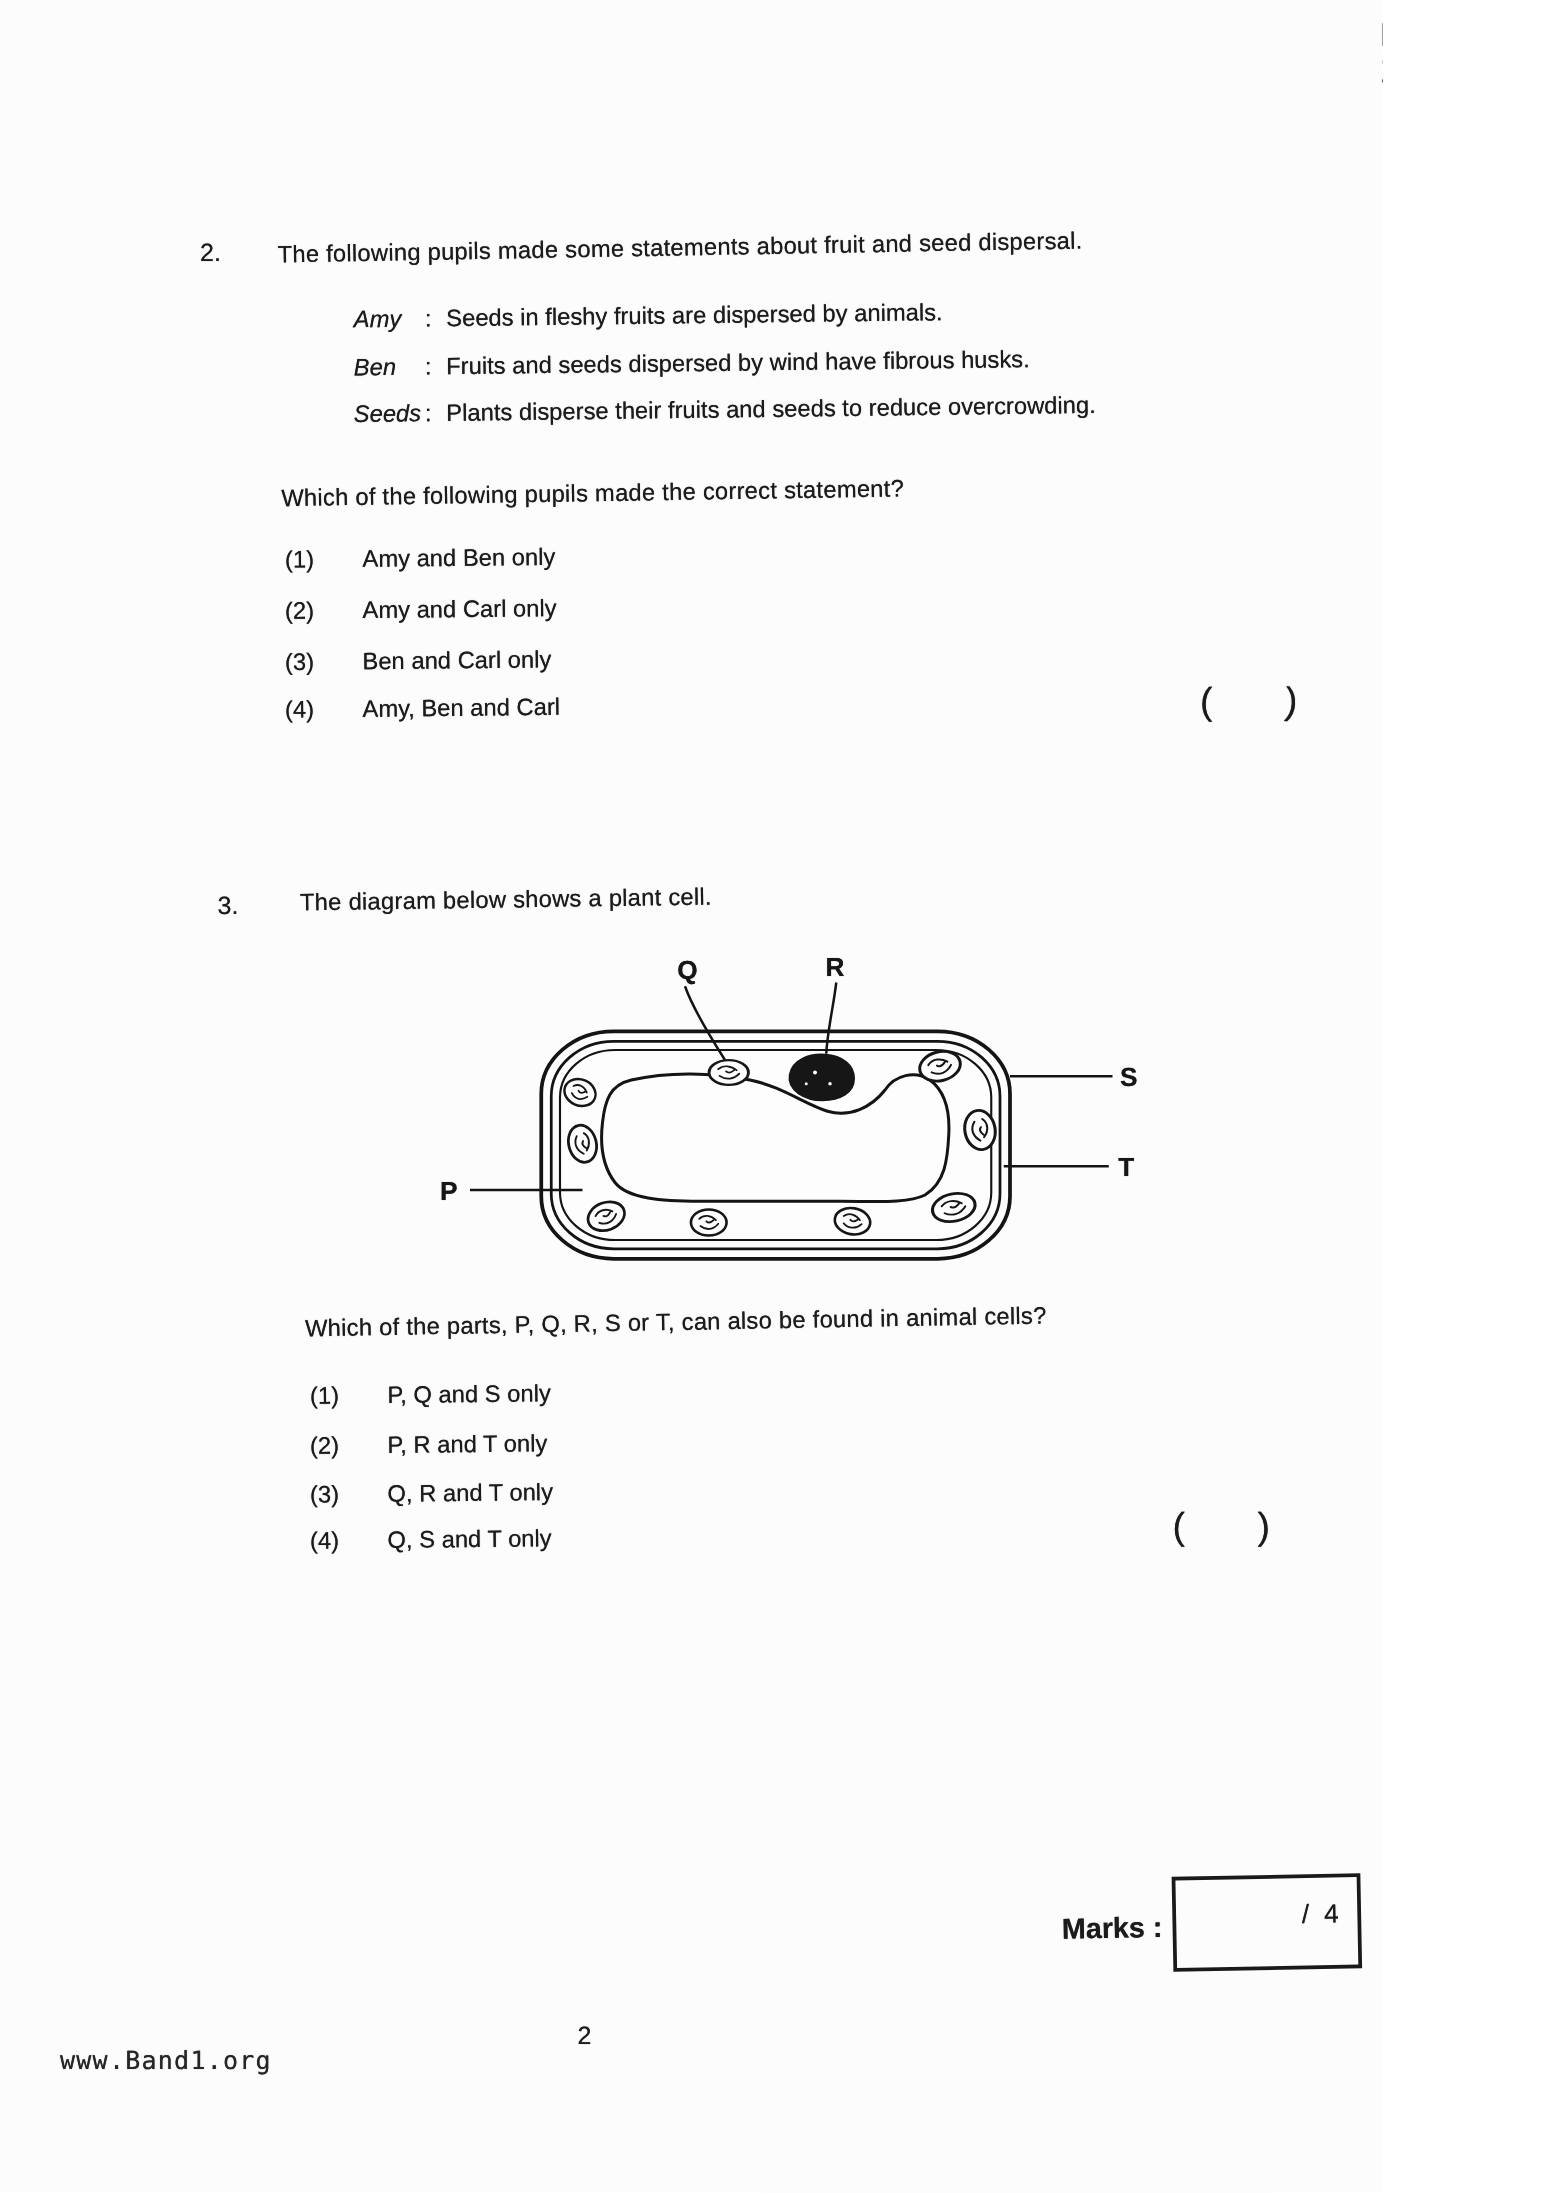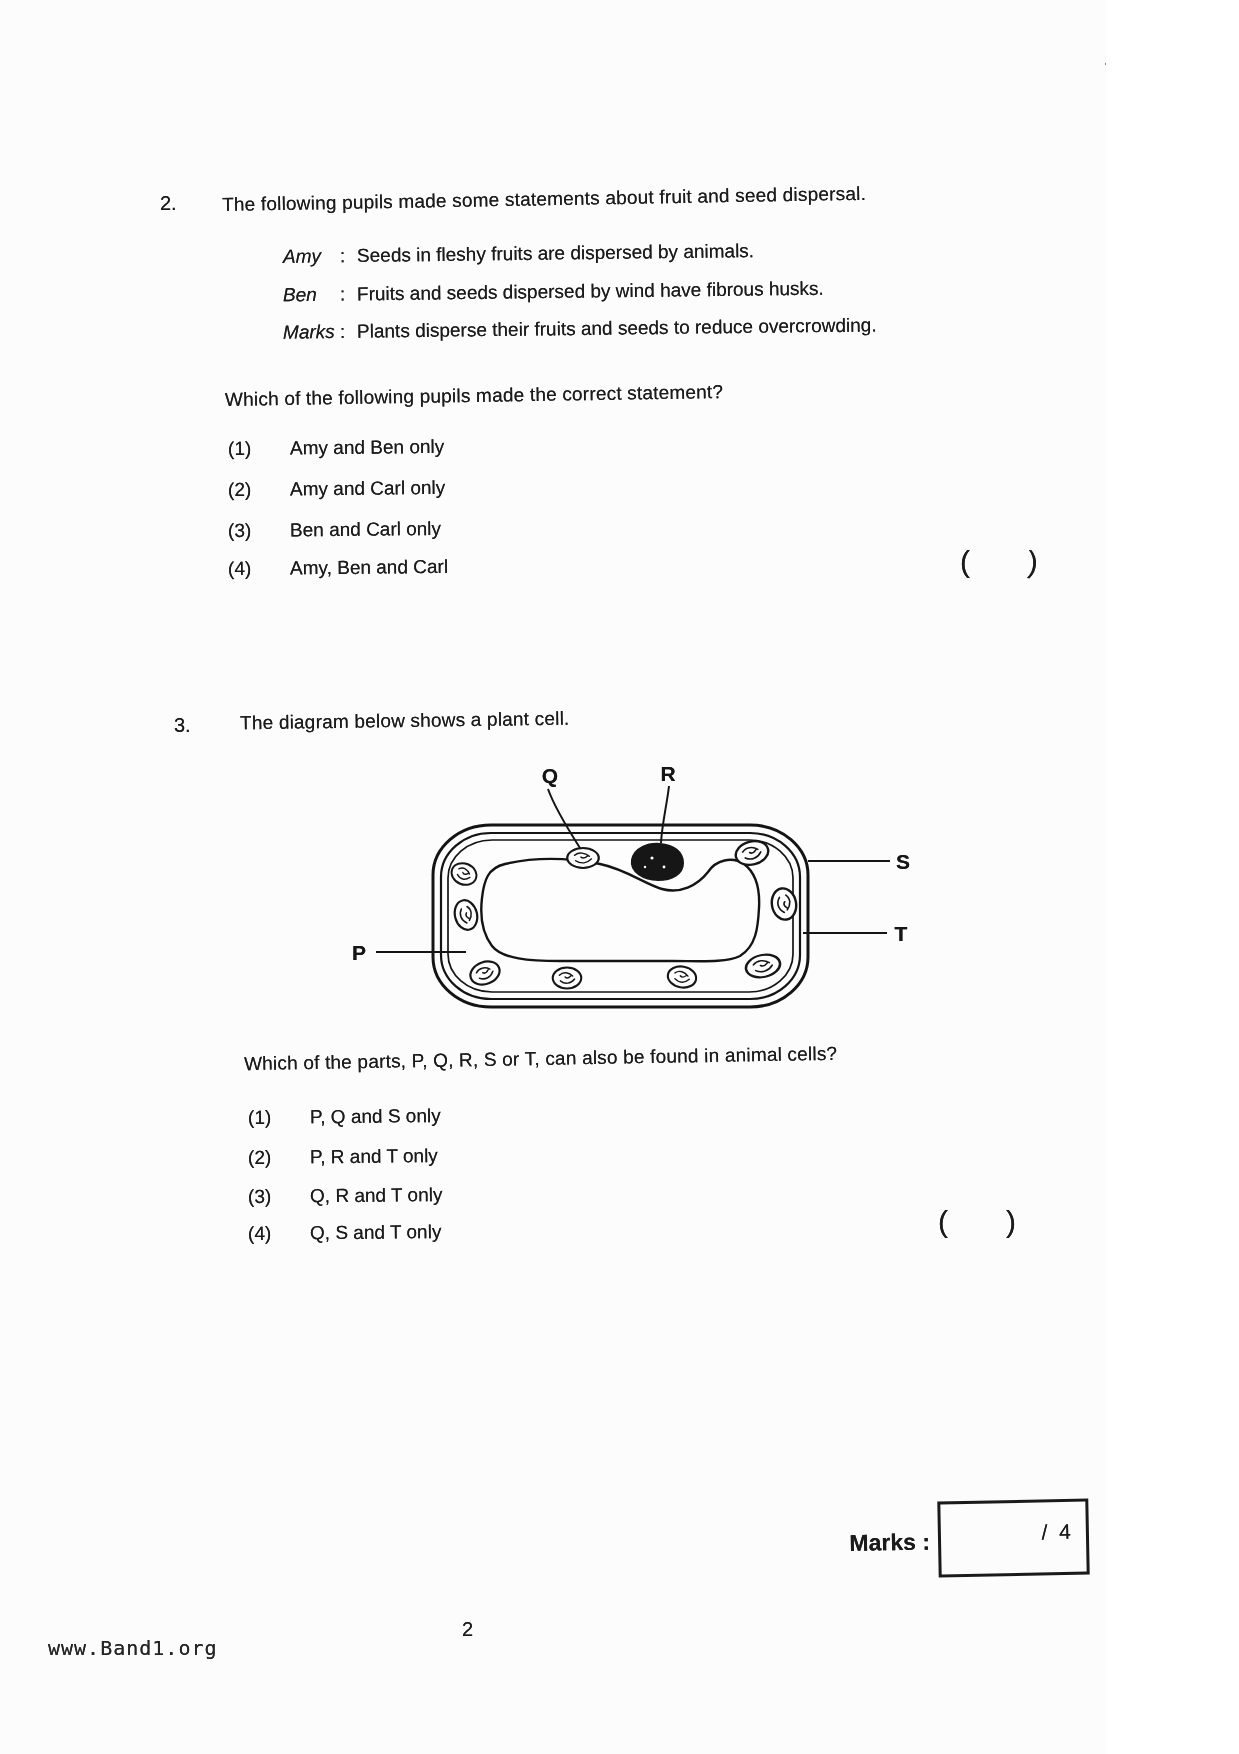--- a/index.html
+++ b/index.html
@@ -49,21 +49,21 @@
     <div class="abs qnum" style="left:160px; top:192px;">2.</div>
     <div class="abs qtext" style="left:222px; top:188px; width:690px; transform:rotate(-1deg); white-space:nowrap;">The following pupils made some statements about fruit and seed dispersal.</div>
 
     <div class="stmt" style="left:283px; top:243px;">
       <span class="stmt-name">Amy</span><span class="stmt-colon">:</span><span class="stmt-text">Seeds in fleshy fruits are dispersed by animals.</span>
     </div>
     <div class="stmt" style="left:283px; top:281px;">
       <span class="stmt-name">Ben</span><span class="stmt-colon">:</span><span class="stmt-text">Fruits and seeds dispersed by wind have fibrous husks.</span>
     </div>
     <div class="stmt" style="left:283px; top:318px;">
-      <span class="stmt-name">Marks</span><span class="stmt-colon">:</span><span class="stmt-text">Plants disperse their fruits and seeds to reduce overcrowding.</span>
+      <span class="stmt-name">Seeds</span><span class="stmt-colon">:</span><span class="stmt-text">Plants disperse their fruits and seeds to reduce overcrowding.</span>
     </div>
 
     <div class="stem" style="left:225px; top:385px; transform:rotate(-0.9deg);">Which of the following pupils made the correct statement?</div>
 
     <div class="opt" style="left:228px; top:437px;">
       <span class="opt-num">(1)</span><span class="opt-text">Amy and Ben only</span>
     </div>
     <div class="opt" style="left:228px; top:478px;">
       <span class="opt-num">(2)</span><span class="opt-text">Amy and Carl only</span>
     </div>

